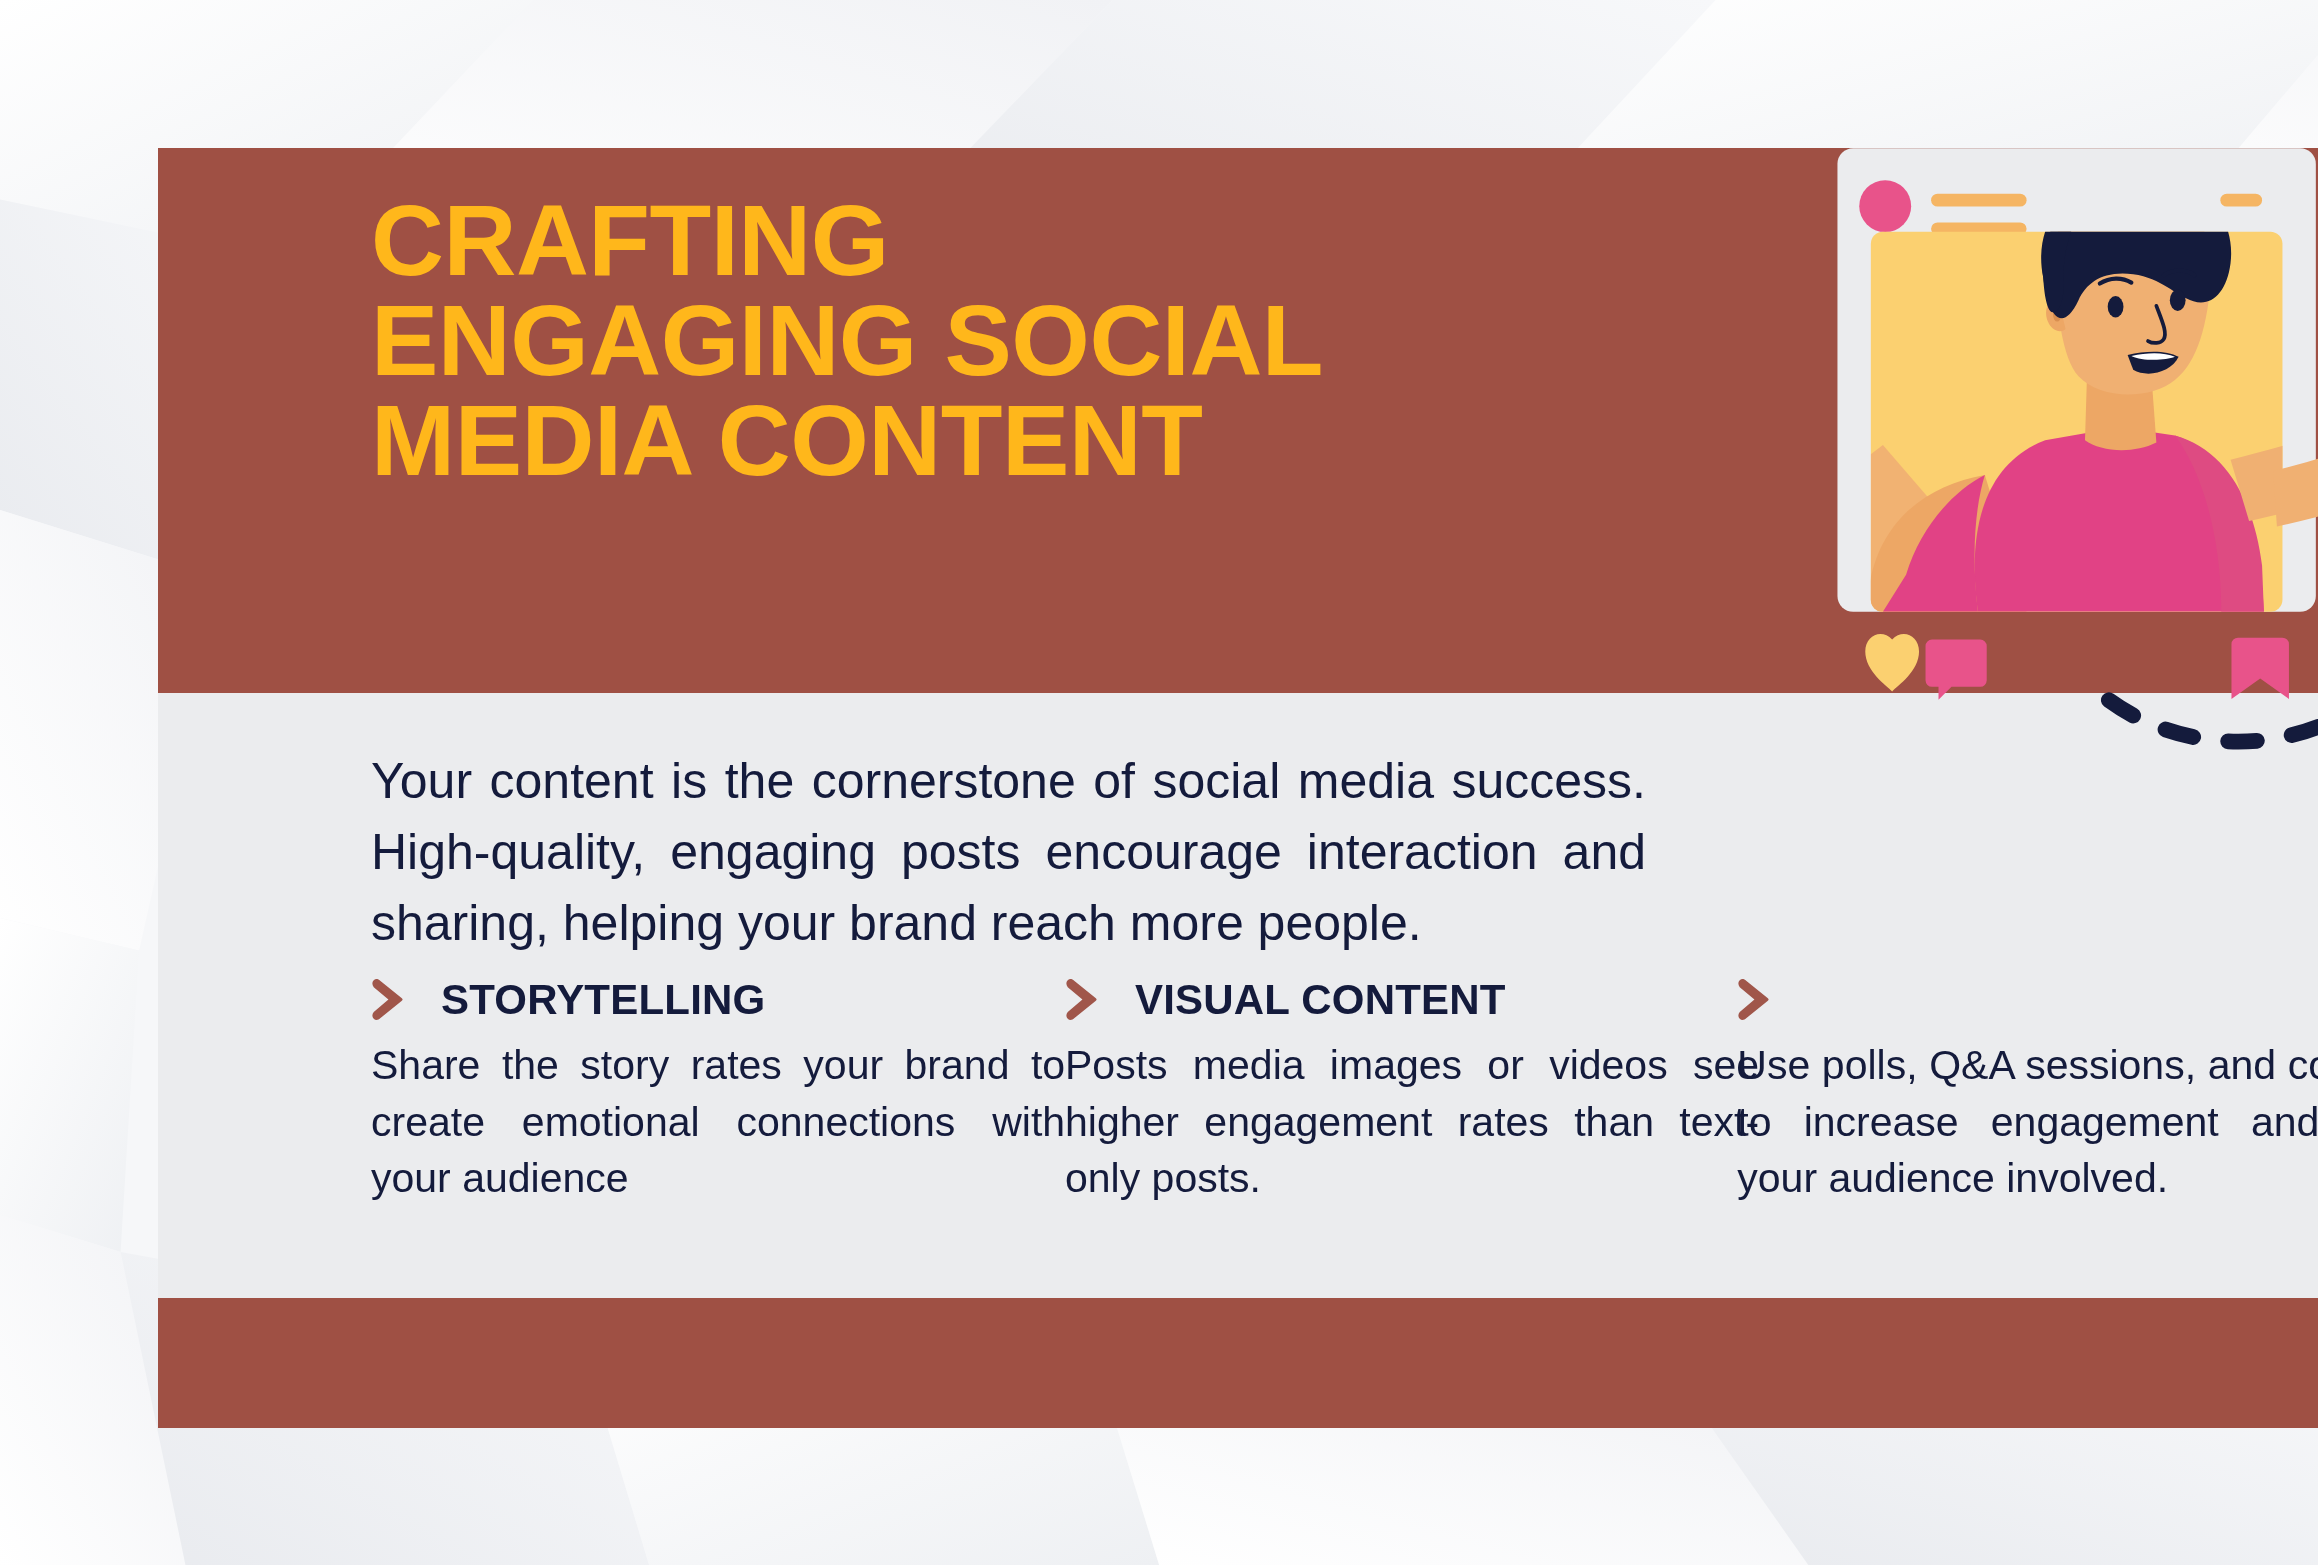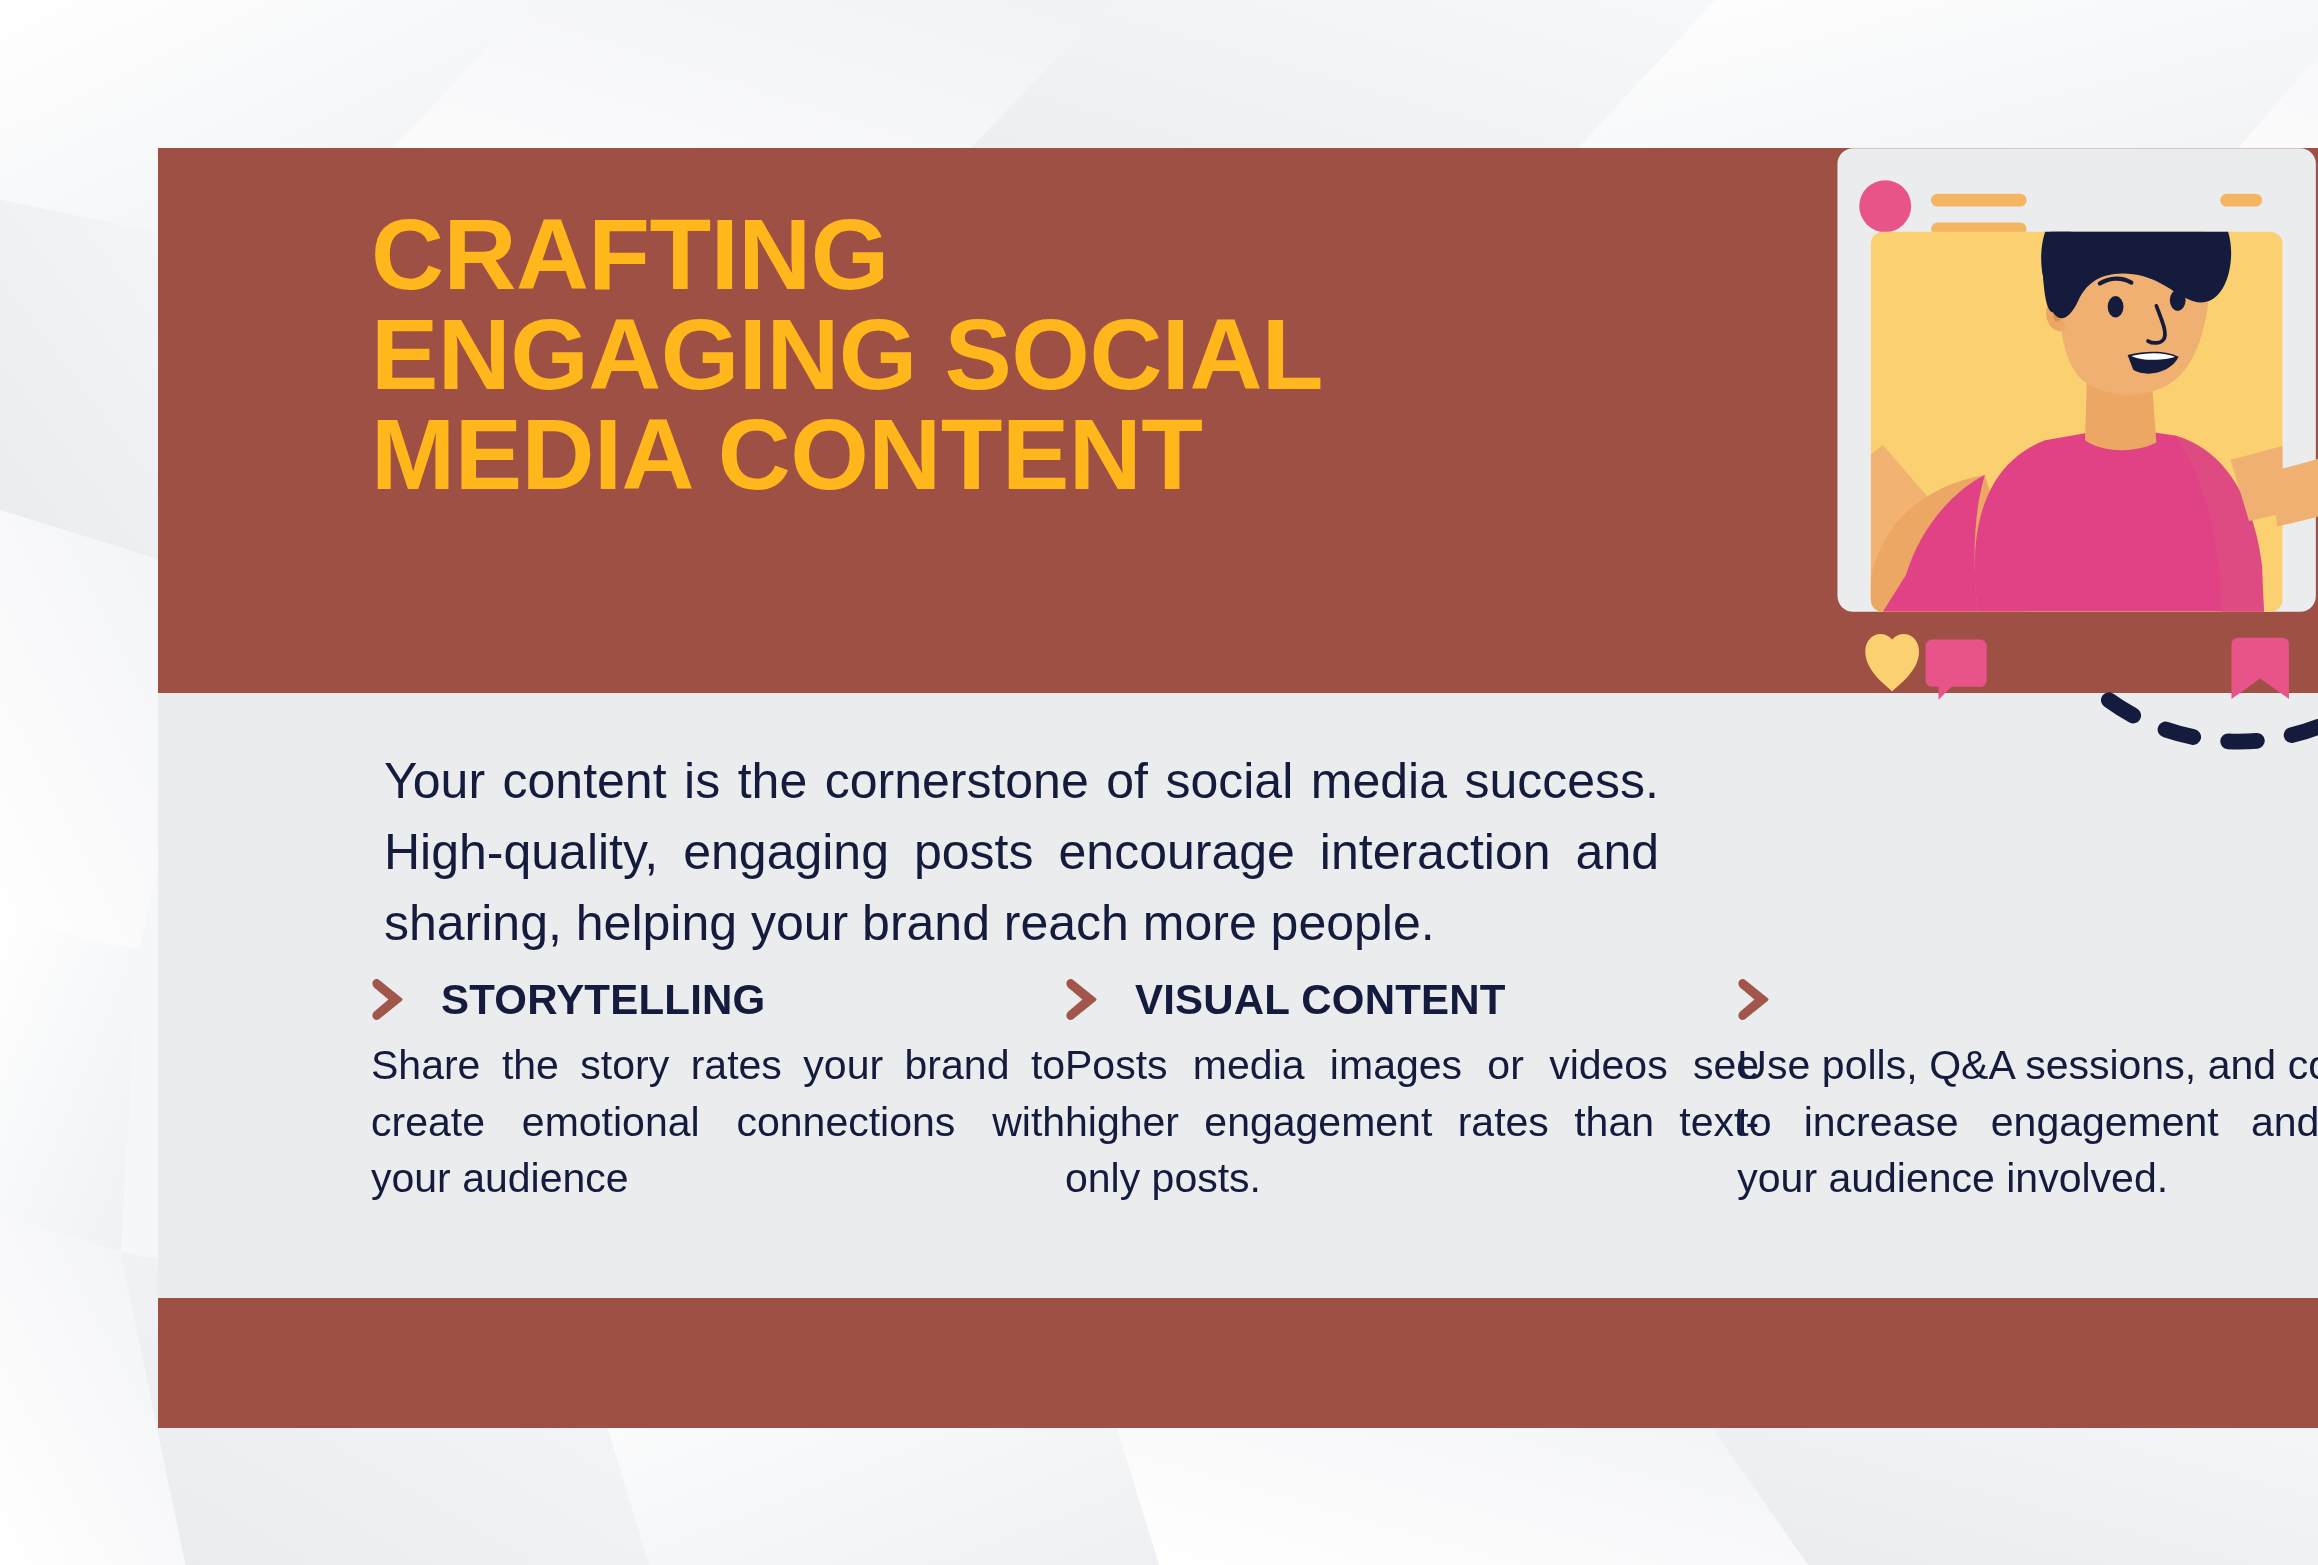--- a/index.html
+++ b/index.html
@@ -45,21 +45,21 @@
     --pink:#E8538A;
     --pink-d:#DE4B82;
     --yellow:#FBD070;
     --yellow-d:#F9C85F;
     --skin:#F0B072;
     --skin-d:#EDA765;
   }
 
   #title {
     position:absolute;
-    left:213px; top:56px;
+    left:213px; top:42px;
     width:1298px;
     color:var(--gold);
     font-weight:900;
     font-size:101px;
     line-height:0.99;
     letter-spacing:-0.5px;
     transform:scaleX(1.0);
     z-index:5;
     text-transform:uppercase;
     font-stretch:condensed;
@@ -80,21 +80,21 @@
     position:absolute;
     left:0; top:1150px;
     width:2467px; height:130px;
     background:var(--brick);
     z-index:2;
   }
 
   
   #intro {
     position:absolute;
-    left:226px; top:598px;
+    left:213px; top:598px;
     width:1275px;
     color:var(--navy);
     font-size:50px;
     line-height:1.42;
     text-align:justify;
     text-justify:inter-word;
     font-weight:400;
     z-index:4;
   }
 

